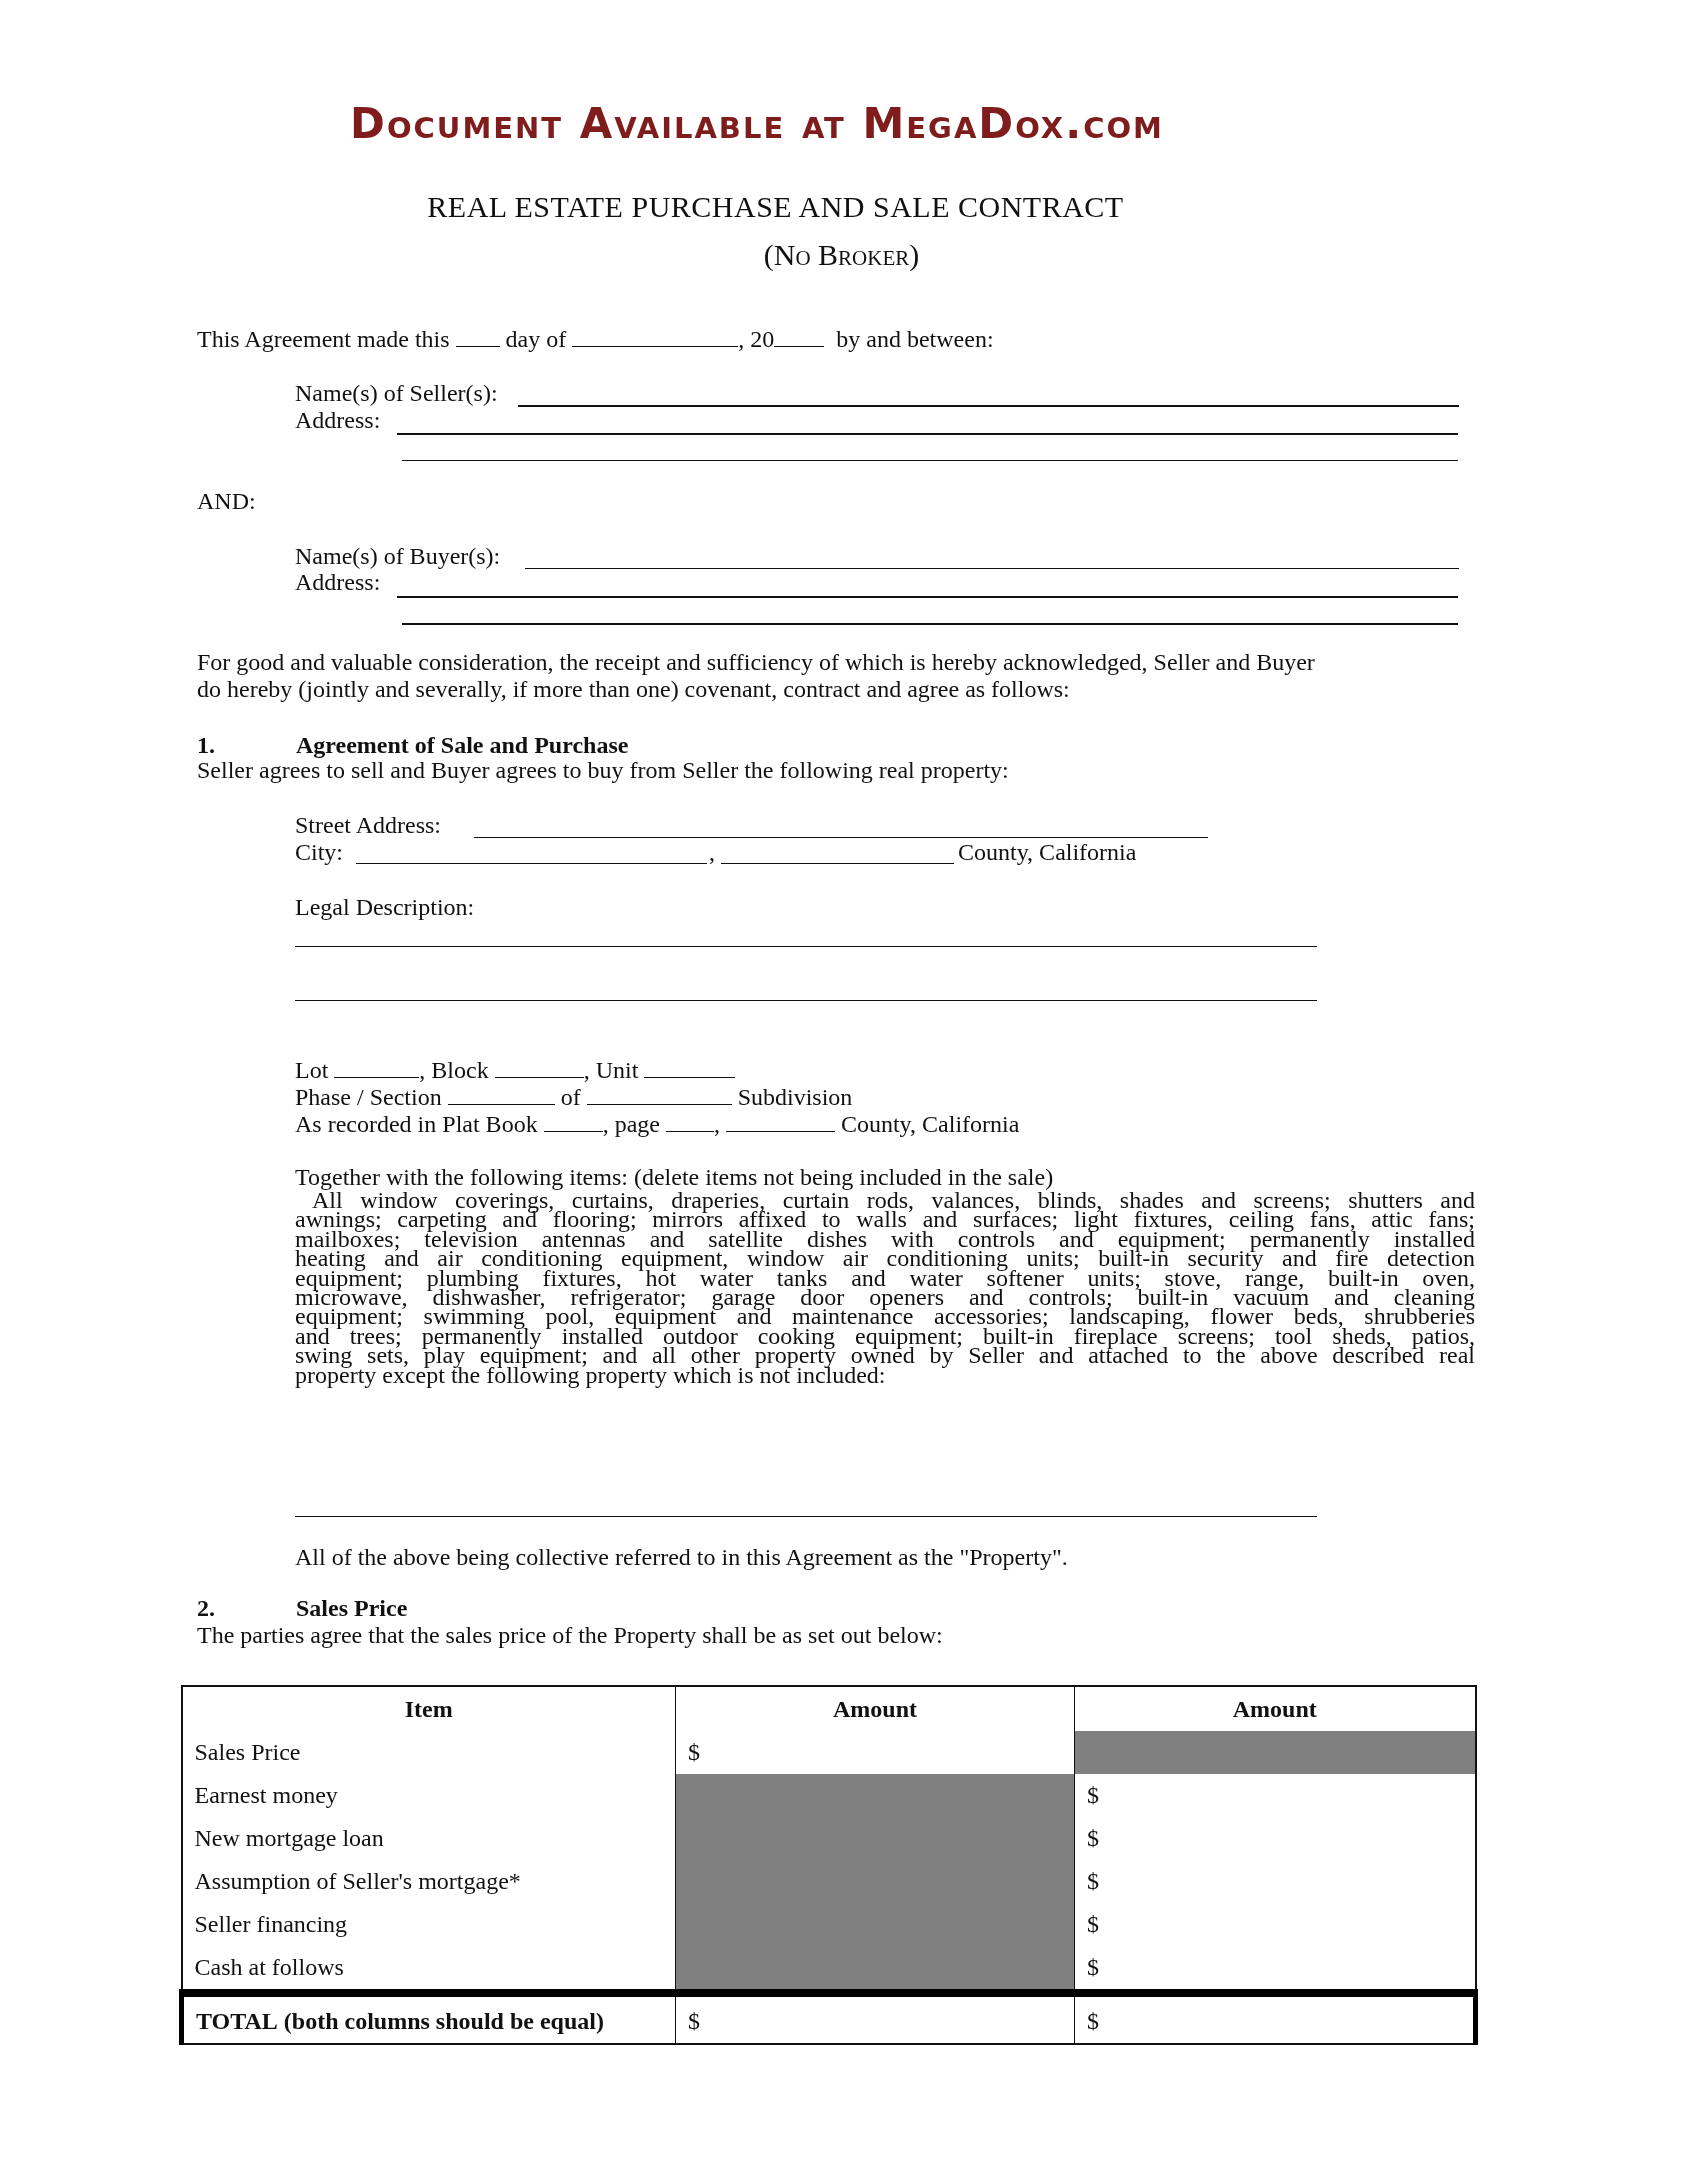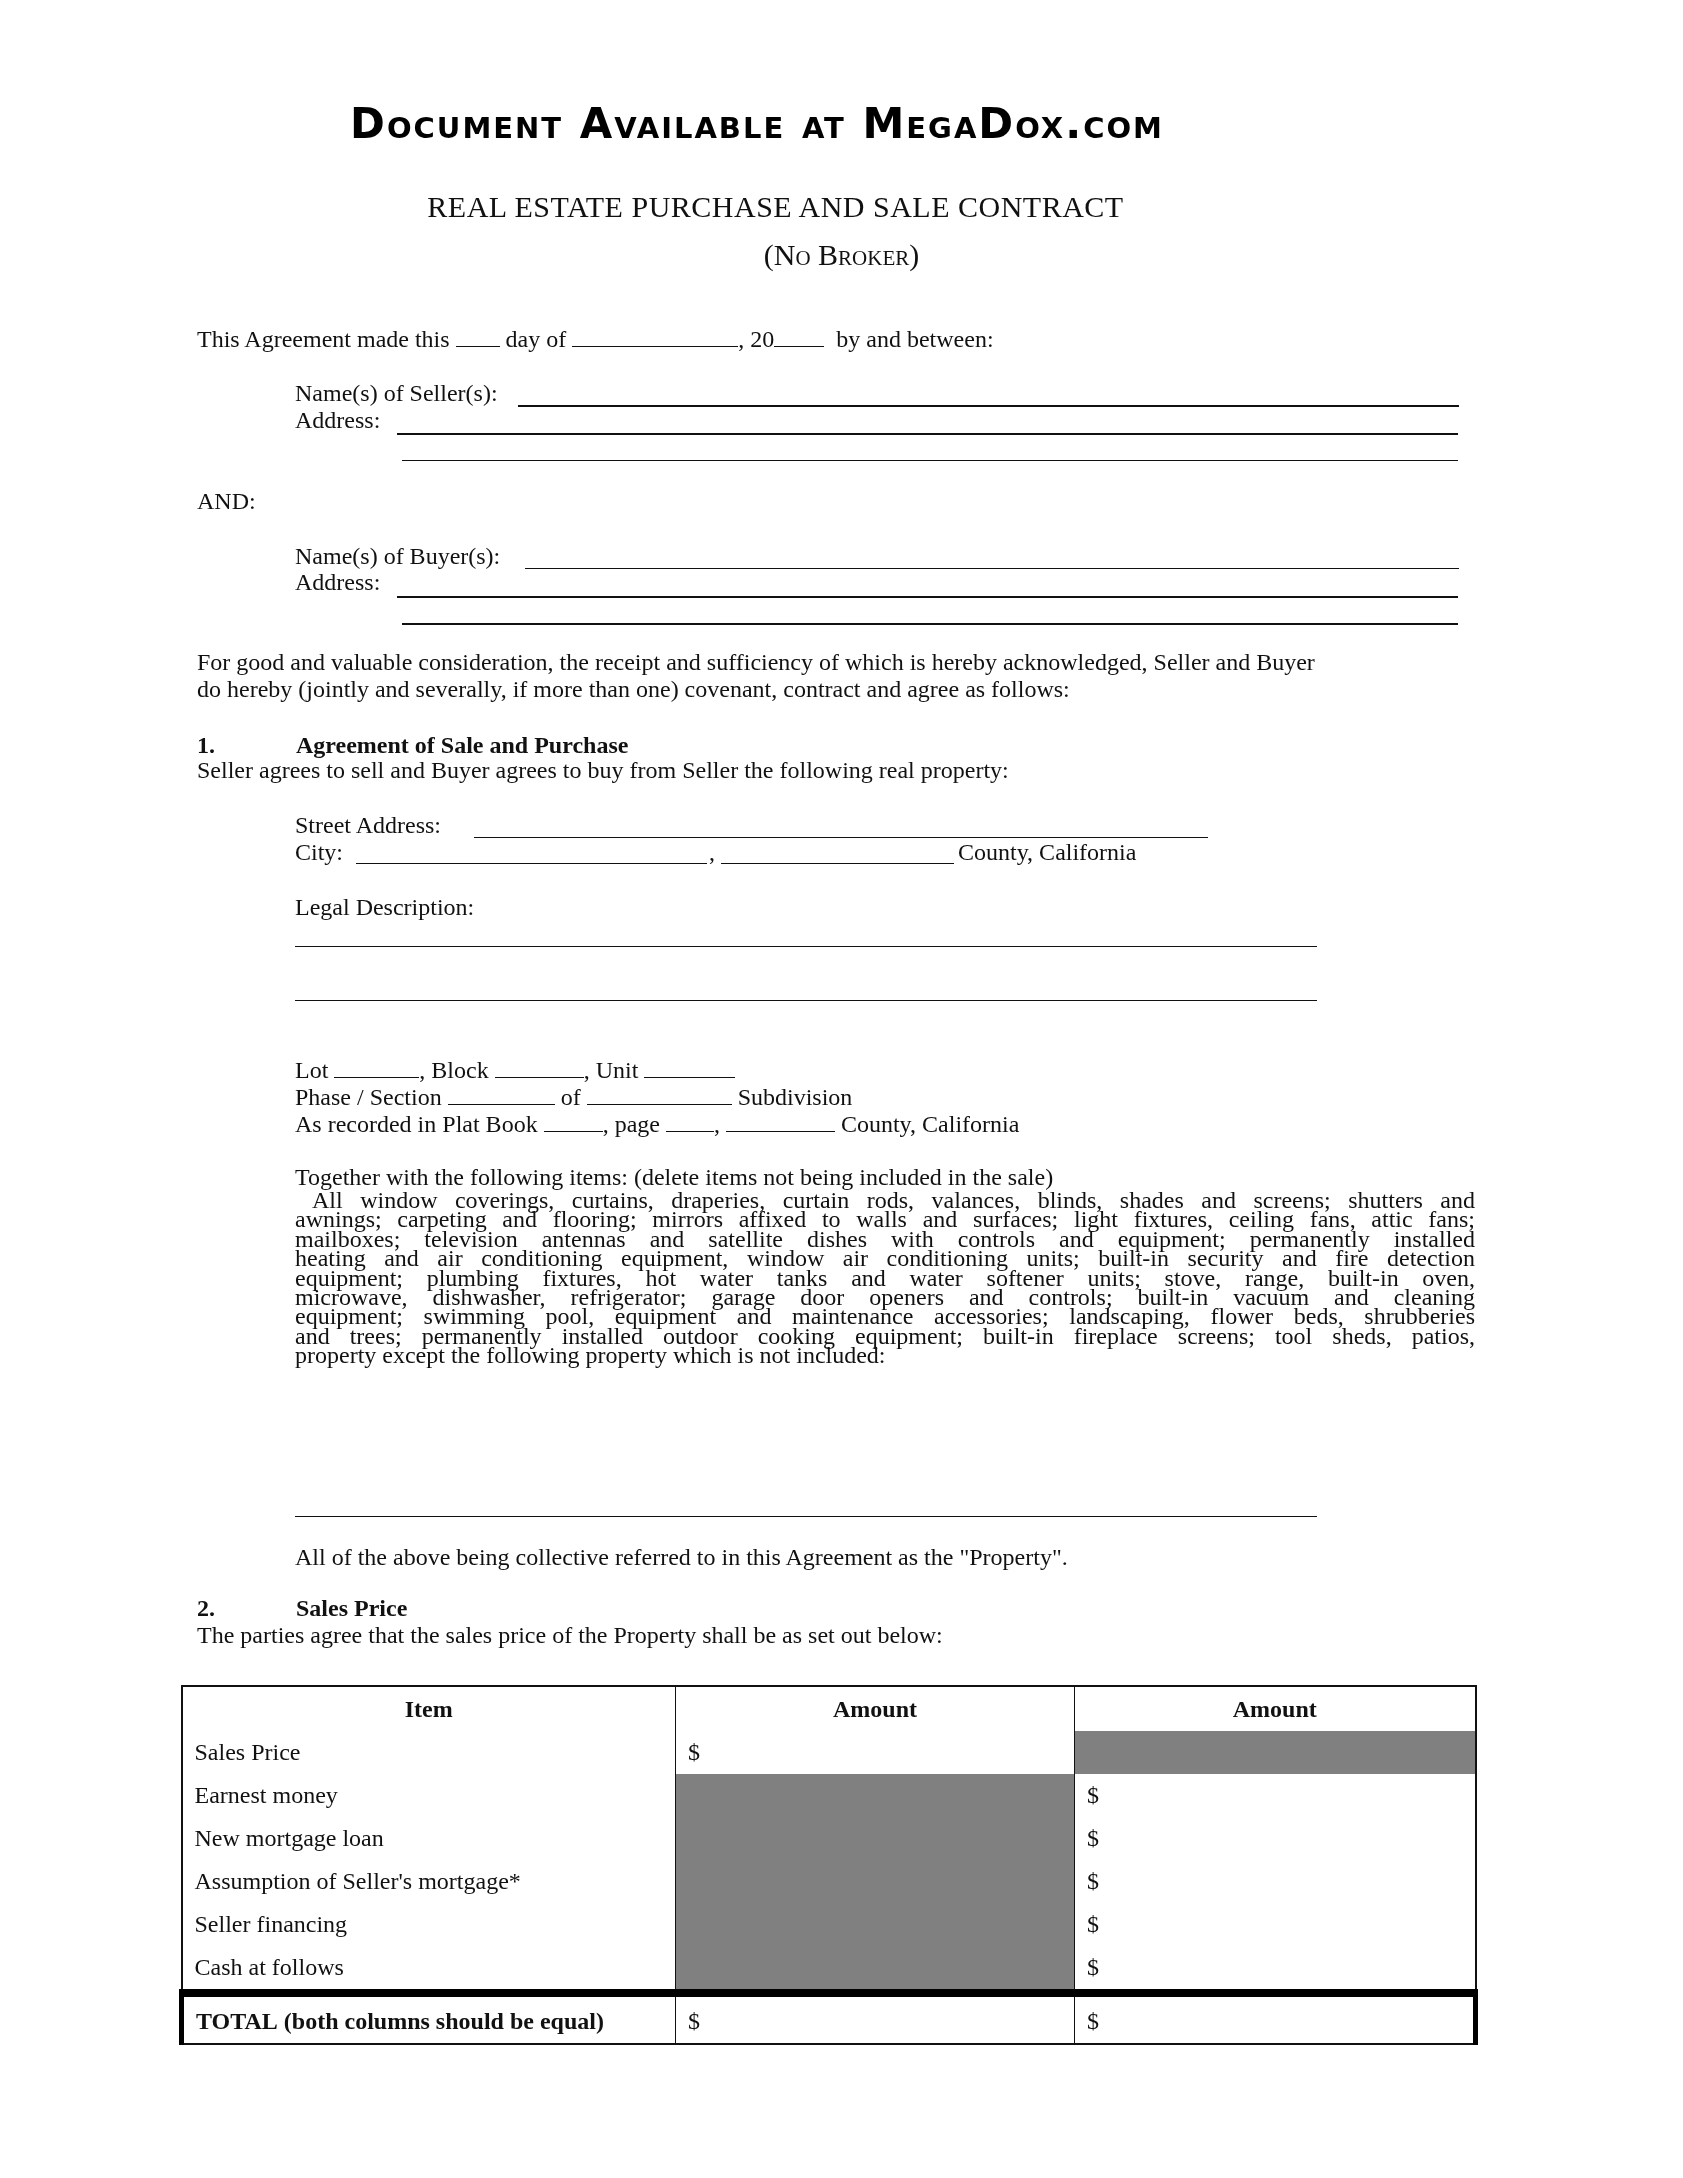--- a/index.html
+++ b/index.html
@@ -1,20 +1,20 @@
 <!DOCTYPE html>
 <html><head>
 <meta charset="utf-8">
 <style>
   html, body { margin:0; padding:0; background:#ffffff; }
   body { width:1683px; height:2178px; position:relative; overflow:hidden;
          font-family:"Liberation Serif","DejaVu Serif",serif; color:#111; }
   .abs { position:absolute; }
   .banner { left:0; width:1514px; top:99px; text-align:center; font-family:"DejaVu Sans", "Liberation Sans", sans-serif;
-            font-weight:bold; font-size:42px; letter-spacing:2px; color:#000000; font-variant:small-caps; }
+            font-weight:bold; font-size:42px; letter-spacing:2px; color:#7f1d1d; font-variant:small-caps; }
   .title { left:0; width:1551px; top:190px; text-align:center; font-size:30px; font-weight:normal; letter-spacing:0.5px; }
   .subtitle { left:0; width:1683px; top:238px; text-align:center; font-size:30px; font-variant:small-caps; }
   .t { font-size:24px; line-height:27px; white-space:nowrap; }
   .blank { display:inline-block; border-bottom:1.5px solid #111; height:22px; vertical-align:baseline; }
   .rule { position:absolute; border-top:2px solid #111; height:0; }
   .rule.thin { border-top-width:1.4px; }
   .para { font-size:24px; line-height:27px; text-align:justify; }
   .bold { font-weight:bold; }
   .ital { }
   .num { display:inline-block; width:99px; font-weight:bold; }
@@ -105,20 +105,21 @@
 </div>
 <div class="abs para" style="left: 295px; top: 1191px; width: 1180px; line-height: 19.4px;" id="items-para">
     <div style="text-align: justify; text-align-last: justify; height: 19.4px; line-height: 19.4px; margin-left: 17px;">All window coverings, curtains, draperies, curtain rods, valances, blinds, shades and screens; shutters and</div>
     <div style="text-align: justify; text-align-last: justify; height: 19.4px; line-height: 19.4px;">awnings; carpeting and flooring; mirrors affixed to walls and surfaces; light fixtures, ceiling fans, attic fans;</div>
     <div style="text-align: justify; text-align-last: justify; height: 19.4px; line-height: 19.4px;">mailboxes; television antennas and satellite dishes with controls and equipment; permanently installed</div>
     <div style="text-align: justify; text-align-last: justify; height: 19.4px; line-height: 19.4px;">heating and air conditioning equipment, window air conditioning units; built-in security and fire detection</div>
     <div style="text-align: justify; text-align-last: justify; height: 19.4px; line-height: 19.4px;">equipment; plumbing fixtures, hot water tanks and water softener units; stove, range, built-in oven,</div>
     <div style="text-align: justify; text-align-last: justify; height: 19.4px; line-height: 19.4px;">microwave, dishwasher, refrigerator; garage door openers and controls; built-in vacuum and cleaning</div>
     <div style="text-align: justify; text-align-last: justify; height: 19.4px; line-height: 19.4px;">equipment; swimming pool, equipment and maintenance accessories; landscaping, flower beds, shrubberies</div>
     <div style="text-align: justify; text-align-last: justify; height: 19.4px; line-height: 19.4px;">and trees; permanently installed outdoor cooking equipment; built-in fireplace screens; tool sheds, patios,</div>
+    <div style="text-align: justify; text-align-last: justify; height: 19.4px; line-height: 19.4px;">swing sets, play equipment; and all other property owned by Seller and attached to the above described real</div>
     <div style="text-align: left; text-align-last: left; height: 19.4px; line-height: 19.4px;">property except the following property which is not included:</div>
   </div>
 
 <div class="rule thin" style="left:295px; width:1022px; top:1516px;"></div>
 
 <div class="abs t" style="left:295px; top:1544px;">All of the above being collective referred to in this Agreement as the "Property".</div>
 
 <div class="abs t bold" style="left:197px; top:1595px;">
   <span class="num">2.</span><span>Sales Price</span>
 </div>

